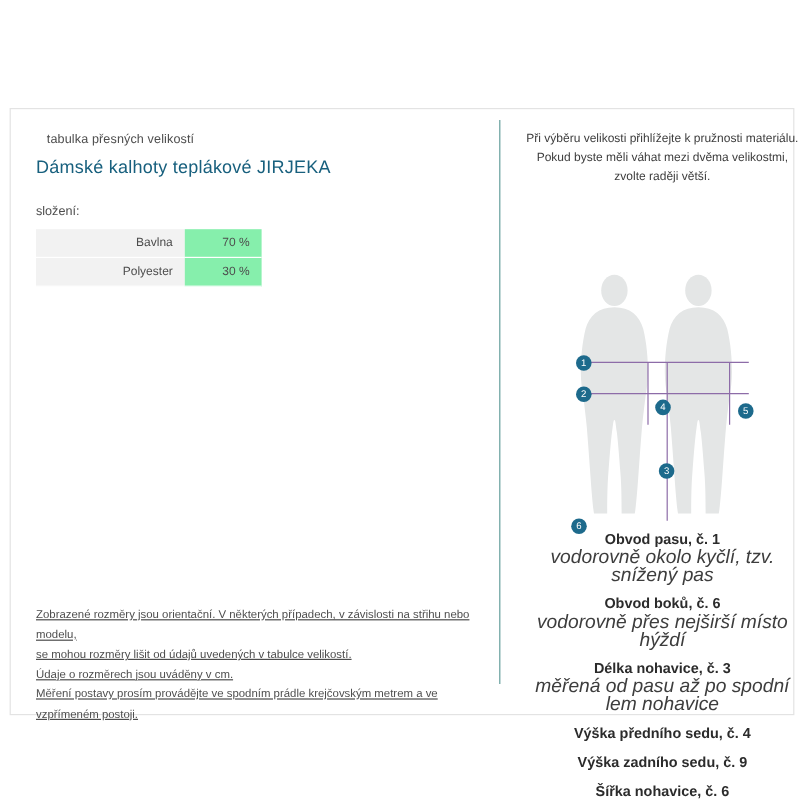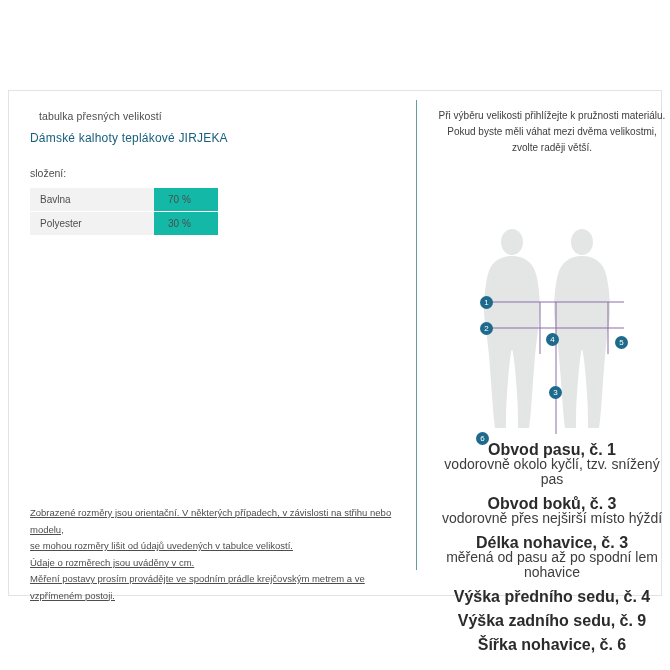--- a/index.html
+++ b/index.html
@@ -47,48 +47,49 @@
     top: 110px;
     width: 372px;
   }
   .eyebrow {
     font-size: 10.5px;
     color: #4d4d4d;
     letter-spacing: .1px;
     margin: 0 0 9px 9px;
   }
   .title {
-    font-size: 12px;
+    font-size: 15px;
     color: #18607e;
     margin: 0 0 22px 0;
     font-weight: 400;
     letter-spacing: .2px;
   }
   .subtitle {
     font-size: 10.5px;
     color: #4d4d4d;
     margin: 0 0 9px 0;
     font-weight: 400;
   }
   table.composition {
     border-collapse: collapse;
     width: 188px;
     font-size: 10px;
   }
   table.composition td {
     padding: 6px 10px;
     border-bottom: 1px solid #ffffff;
     color: #4d4d4d;
+    text-align: right;
   }
   table.composition td.name {
     background: #f2f2f2;
     width: 104px;
   }
   table.composition td.value {
-    background: #14b8a6;
+    background: #86efac;
     padding-left: 14px;
   }
 
   .notes {
     position: absolute;
     left: 30px;
     top: 505px;
     width: 372px;
     font-size: 9.5px;
     line-height: 16.5px;
@@ -117,31 +118,32 @@
     height: 270px;
     margin: 0 auto;
   }
   .legend {
     margin-top: 8px;
   }
   .legend .item {
     margin-bottom: 9px;
   }
   .legend .lbl {
-    font-size: 16px;
+    font-size: 12px;
     font-weight: 700;
     color: #2b2b2b;
     display: block;
     line-height: 15px;
   }
   .legend .desc {
-    font-size: 14px;
+    font-size: 16px;
     color: #3d3d3d;
     display: block;
     line-height: 15px;
+    font-style: italic;
   }
   .badge {
     position: absolute;
     width: 13px;
     height: 13px;
     border-radius: 50%;
     background: #1d6a8c;
     color: #fff;
     font-size: 8px;
     line-height: 13px;
@@ -233,21 +235,21 @@
       <span class="badge" style="left:179px; top:172px;">5</span>
       <span class="badge" style="left:40px; top:268px;">6</span>
     </div>
 
     <div class="legend">
       <div class="item">
         <span class="lbl">Obvod pasu, č. 1</span>
         <span class="desc">vodorovně okolo kyčlí, tzv. snížený pas</span>
       </div>
       <div class="item">
-        <span class="lbl">Obvod boků, č. 3</span>
+        <span class="lbl">Obvod boků, č. 6</span>
         <span class="desc">vodorovně přes nejširší místo hýždí</span>
       </div>
       <div class="item">
         <span class="lbl">Délka nohavice, č. 3</span>
         <span class="desc">měřená od pasu až po spodní lem nohavice</span>
       </div>
       <div class="item">
         <span class="lbl">Výška předního sedu, č. 4</span>
       </div>
       <div class="item">

